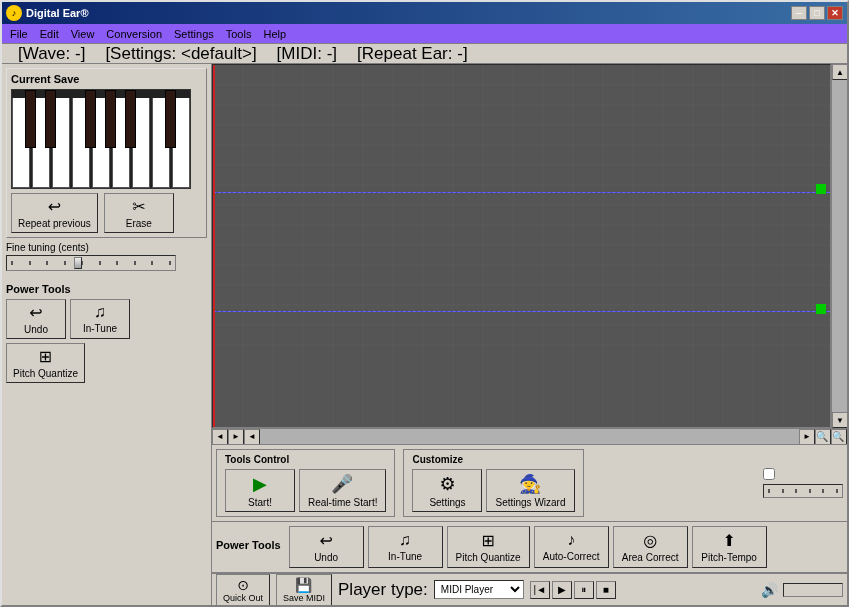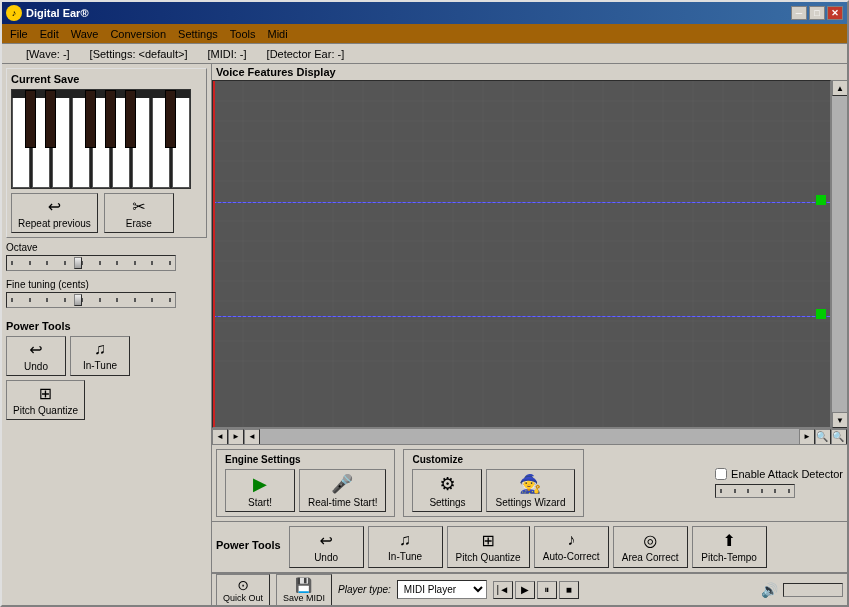--- a/index.html
+++ b/index.html
@@ -61,40 +61,40 @@
       align-items: center;
       justify-content: center;
       font-size: 9px;
       cursor: pointer;
       font-weight: bold;
     }
     .tb-minimize { background: #d4d0c8; }
     .tb-maximize { background: #d4d0c8; }
     .tb-close { background: #c0392b; color: white; }
     .menubar {
-      background: #a16207;
+      background: #8b5cf6;
       height: 20px;
       display: flex;
       align-items: center;
       padding: 0 2px;
       border-bottom: 1px solid #808080;
     }
     .menu-item {
       padding: 2px 6px;
       cursor: pointer;
       font-size: 11px;
     }
     .statusbar-top {
       background: #d4d0c8;
       height: 20px;
       display: flex;
       align-items: center;
-      padding: 2px 24px;
+      padding: 2px 16px;
       gap: 20px;
-      font-size: 11px;
+      font-size: 17px;
       border-bottom: 1px solid #808080;
     }
     .main-content {
       display: flex;
       flex: 1;
       overflow: hidden;
     }
     .left-panel {
       width: 210px;
       background: #d4d0c8;
@@ -441,22 +441,21 @@
       display: flex;
       flex-direction: column;
       align-items: center;
       border: 1px outset #808080;
       background: #d4d0c8;
       padding: 2px 6px;
       cursor: pointer;
       font-size: 9px;
     }
     .player-type-label {
-      font-size: 10px;
-      font-style: italic;
+      font-size: 17px;
     }
     .player-select {
       padding: 2px;
       font-size: 10px;
       background: white;
       border: 1px inset #808080;
       width: 90px;
     }
     .player-controls {
       display: flex;
@@ -517,32 +516,32 @@
     <div class="titlebar-controls">
       <div class="tb-btn tb-minimize">─</div>
       <div class="tb-btn tb-maximize">□</div>
       <div class="tb-btn tb-close">✕</div>
     </div>
   </div>
 
   <div class="menubar">
     <span class="menu-item">File</span>
     <span class="menu-item">Edit</span>
-    <span class="menu-item">Wave</span>
+    <span class="menu-item">View</span>
     <span class="menu-item">Conversion</span>
     <span class="menu-item">Settings</span>
     <span class="menu-item">Tools</span>
-    <span class="menu-item">Midi</span>
+    <span class="menu-item">Help</span>
   </div>
 
   <div class="statusbar-top">
     <span>[Wave: -]</span>
     <span>[Settings: &lt;default&gt;]</span>
     <span>[MIDI: -]</span>
-    <span>[Detector Ear: -]</span>
+    <span>[Repeat Ear: -]</span>
   </div>
 
   <div class="main-content">
 
     <div class="left-panel">
 
       <div class="panel-group">
         <div class="panel-label">Current Save</div>
 
         <div class="piano-keys">
@@ -570,38 +569,20 @@
             <span class="icon-text">↩</span>
             <span>Repeat previous</span>
           </div>
           <div class="ctrl-btn">
             <span class="icon-text">✂</span>
             <span>Erase</span>
           </div>
         </div>
       </div>
 
-      <div class="slider-group">
-        <div class="slider-label">Octave</div>
-        <div class="slider-track">
-          <div class="slider-dots">
-            <div class="slider-dot"></div>
-            <div class="slider-dot"></div>
-            <div class="slider-dot"></div>
-            <div class="slider-dot"></div>
-            <div class="slider-dot"></div>
-            <div class="slider-dot"></div>
-            <div class="slider-dot"></div>
-            <div class="slider-dot"></div>
-            <div class="slider-dot"></div>
-            <div class="slider-dot"></div>
-          </div>
-          <div class="slider-thumb" style="left:40%"></div>
-        </div>
-      </div>
 
       <div class="slider-group">
         <div class="slider-label">Fine tuning (cents)</div>
         <div class="slider-track">
           <div class="slider-dots">
             <div class="slider-dot"></div>
             <div class="slider-dot"></div>
             <div class="slider-dot"></div>
             <div class="slider-dot"></div>
             <div class="slider-dot"></div>
@@ -631,21 +612,20 @@
           <div class="power-btn">
             <span class="icon-text">⊞</span>
             <span>Pitch Quantize</span>
           </div>
         </div>
       </div>
     </div>
 
     <div class="right-panel">
 
-      <div class="voice-features-label">Voice Features Display</div>
 
       <div class="display-row">
         <div class="display-with-scrollbar">
           <div class="display-area">
 
             <svg class="grid-overlay">
 
               <line x1="30" y1="0" x2="30" y2="100%" stroke="#777" stroke-width="0.5"></line>
               <line x1="60" y1="0" x2="60" y2="100%" stroke="#777" stroke-width="0.5"></line>
               <line x1="90" y1="0" x2="90" y2="100%" stroke="#777" stroke-width="0.5"></line>
@@ -708,21 +688,21 @@
         <div class="hscroll-btn">►</div>
         <div class="hscroll-btn" style="font-size:10px;font-weight:bold;">🔍</div>
         <div class="hscroll-btn" style="font-size:10px;font-weight:bold;">🔍</div>
       </div>
 
       <div class="bottom-controls">
 
         <div class="engine-customize-row">
 
           <div class="engine-group">
-            <div class="group-title">Engine Settings</div>
+            <div class="group-title">Tools Control</div>
             <div class="group-btns">
               <div class="eng-btn">
                 <span style="font-size:18px;color:green;">▶</span>
                 <span>Start!</span>
               </div>
               <div class="eng-btn">
                 <span style="font-size:18px;">🎤</span>
                 <span>Real-time Start!</span>
               </div>
             </div>
@@ -739,21 +719,20 @@
                 <span style="font-size:18px;">🧙</span>
                 <span>Settings Wizard</span>
               </div>
             </div>
           </div>
 
 
           <div style="margin-left:auto; display:flex; flex-direction:column; gap:4px; justify-content:center;">
             <div style="display:flex; align-items:center; gap:4px;">
               <input type="checkbox" class="enable-checkbox" style="">
-              <span>Enable Attack Detector</span>
             </div>
             <div class="attack-slider-track">
               <div class="slider-dots">
                 <div class="slider-dot"></div>
                 <div class="slider-dot"></div>
                 <div class="slider-dot"></div>
                 <div class="slider-dot"></div>
                 <div class="slider-dot"></div>
                 <div class="slider-dot"></div>
               </div>

